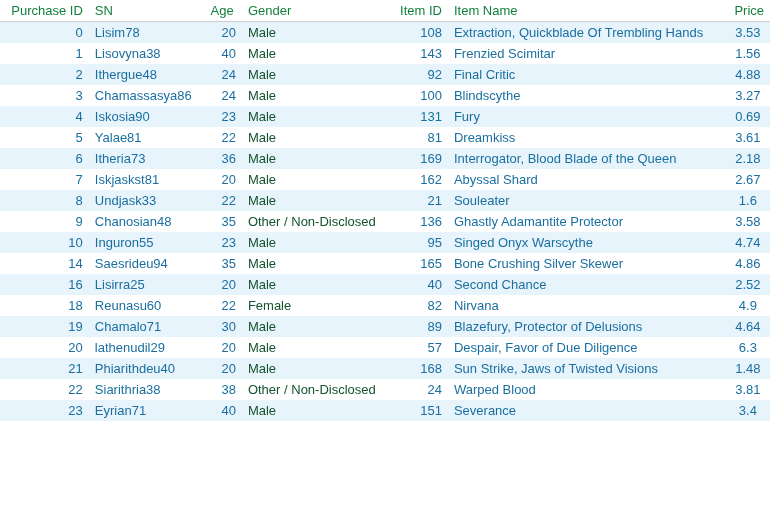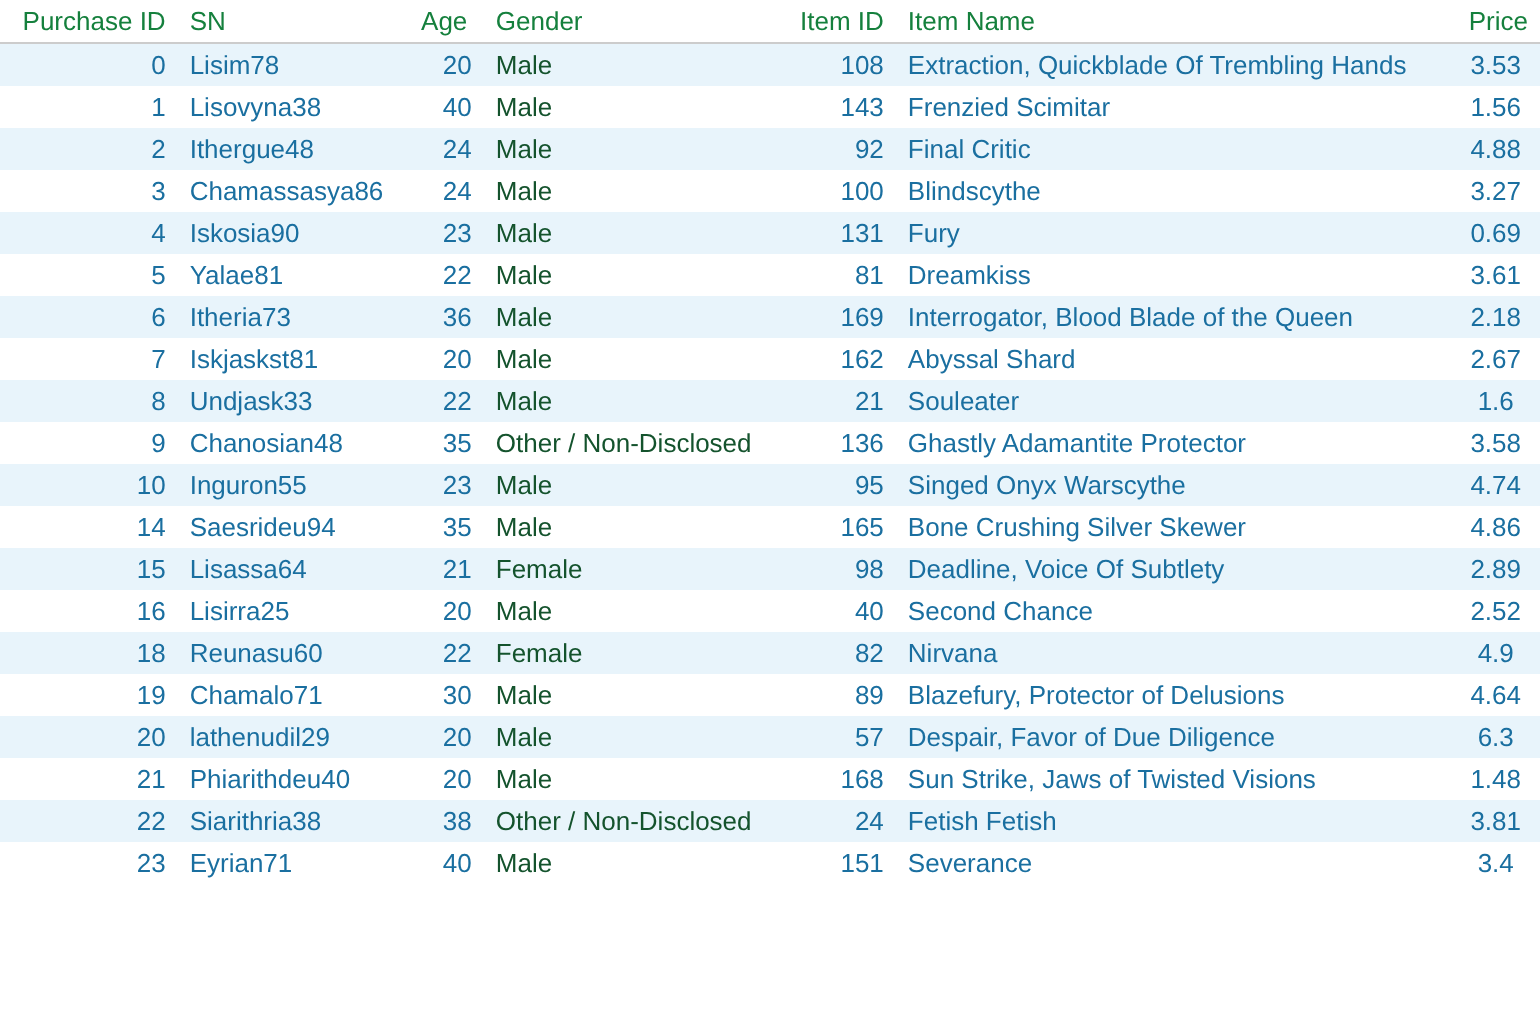--- a/index.html
+++ b/index.html
@@ -169,29 +169,20 @@
       <tr>
         <td class="num">14</td>
         <td>Saesrideu94</td>
         <td class="num">35</td>
         <td class="black">Male</td>
         <td class="num">165</td>
         <td>Bone Crushing Silver Skewer</td>
         <td class="price">4.86</td>
       </tr>
       <tr>
-        <td class="num">15</td>
-        <td>Lisassa64</td>
-        <td class="num">21</td>
-        <td class="black">Female</td>
-        <td class="num">98</td>
-        <td>Deadline, Voice Of Subtlety</td>
-        <td class="price">2.89</td>
-      </tr>
-      <tr>
         <td class="num">16</td>
         <td>Lisirra25</td>
         <td class="num">20</td>
         <td class="black">Male</td>
         <td class="num">40</td>
         <td>Second Chance</td>
         <td class="price">2.52</td>
       </tr>
       <tr>
         <td class="num">18</td>
@@ -228,21 +219,21 @@
         <td class="num">168</td>
         <td>Sun Strike, Jaws of Twisted Visions</td>
         <td class="price">1.48</td>
       </tr>
       <tr>
         <td class="num">22</td>
         <td>Siarithria38</td>
         <td class="num">38</td>
         <td class="black">Other / Non-Disclosed</td>
         <td class="num">24</td>
-        <td>Fetish Fetish</td>
+        <td>Warped Blood</td>
         <td class="price">3.81</td>
       </tr>
       <tr>
         <td class="num">23</td>
         <td>Eyrian71</td>
         <td class="num">40</td>
         <td class="black">Male</td>
         <td class="num">151</td>
         <td>Severance</td>
         <td class="price">3.4</td>

